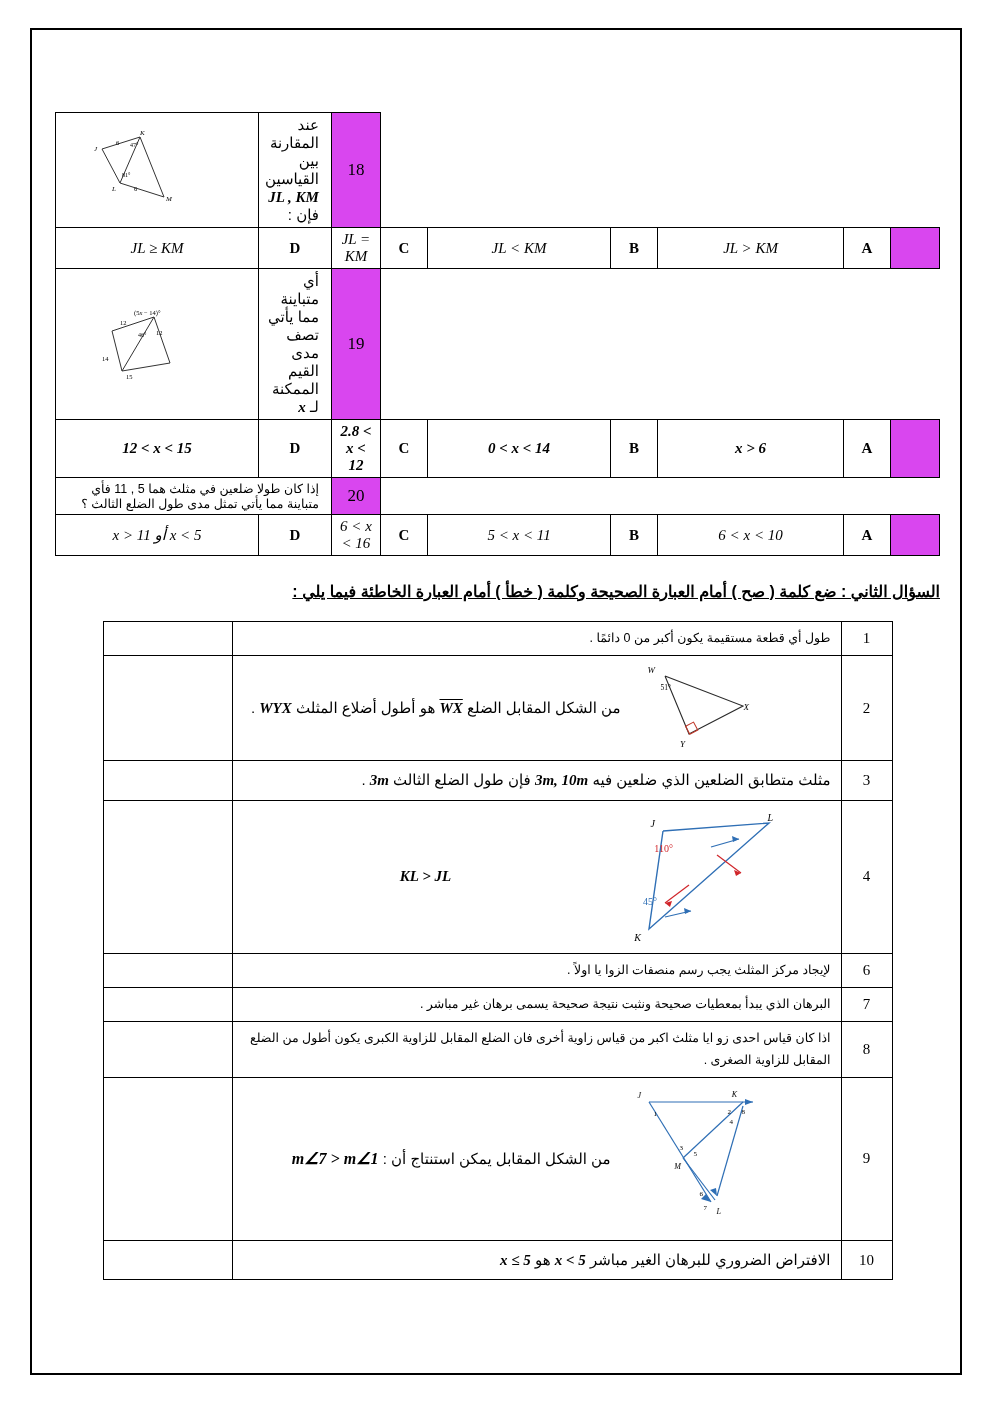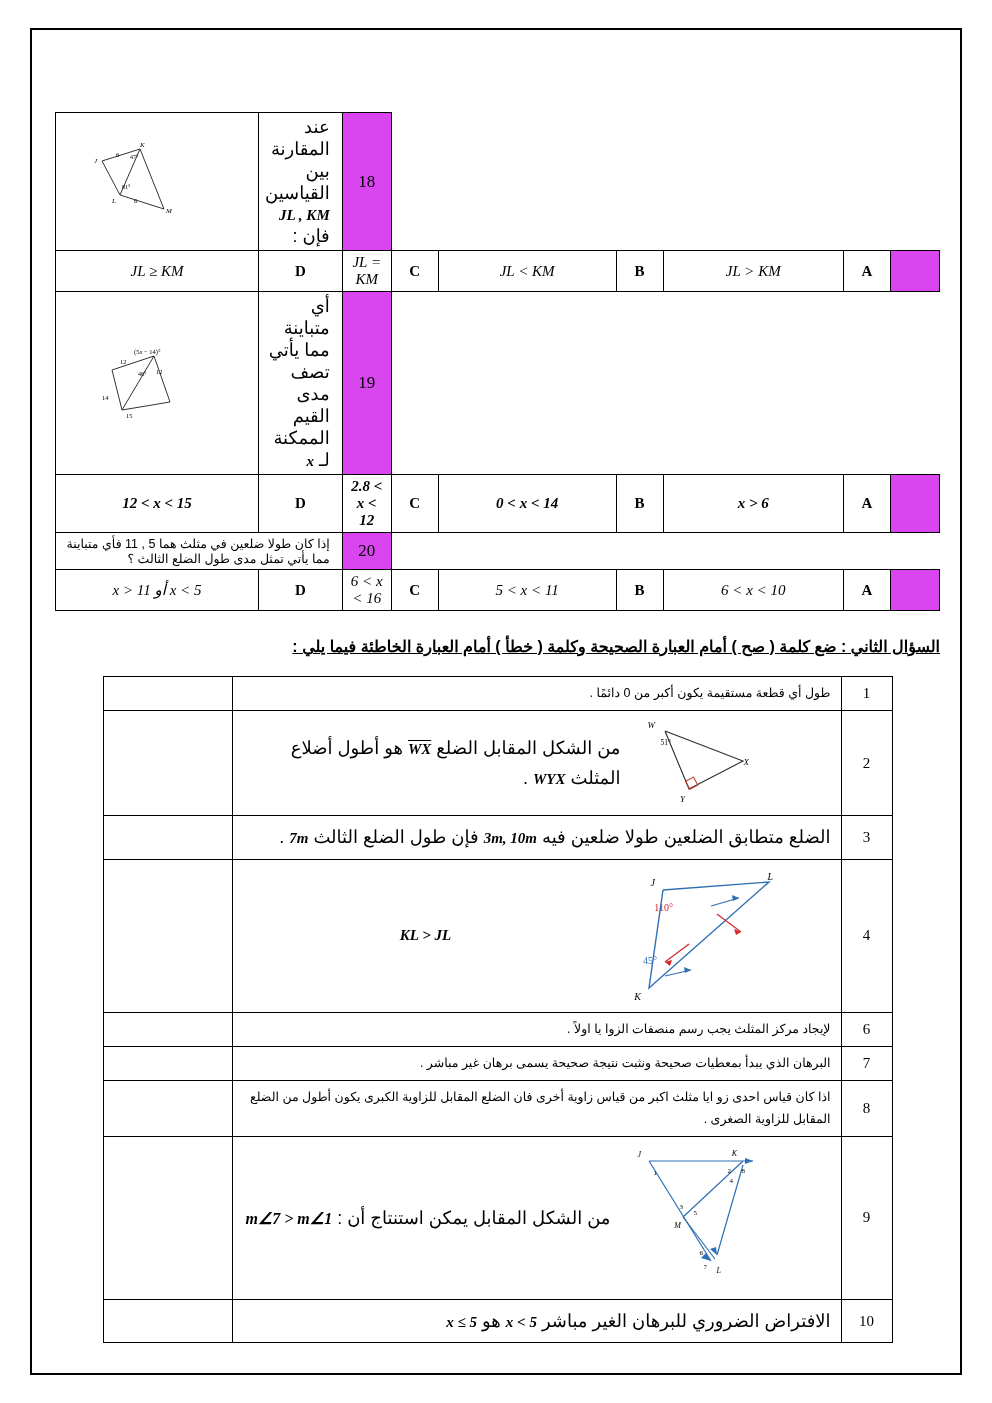--- a/index.html
+++ b/index.html
@@ -21,21 +21,21 @@
     border:2px solid #000;
   }
   .content{
     position:absolute;
     left:55px; top:112px; width:885px;
   }
 
   
   table{border-collapse:collapse;width:100%;}
   td{border:1px solid #000;vertical-align:middle;}
-  .ar{font-family:"Liberation Sans", sans-serif;font-size:18px;}
+  .ar{font-family:"Liberation Sans", sans-serif;font-size:15px;}
   .math{font-family:"Liberation Serif", serif;font-style:italic;font-size:15px;}
   .math-b{font-family:"Liberation Serif", serif;font-style:italic;font-weight:bold;font-size:15px;}
   .num-cell{
     width:36px;text-align:center;background:#d946ef;font-family:"Liberation Serif",serif;
     font-size:17px;
   }
 
   
   .q-table td{padding:3px 6px;}
   .q-prompt{
@@ -202,21 +202,21 @@
                 <span class="ar">من الشكل المقابل الضلع </span><span class="math-b" style="text-decoration:overline;">WX</span><span class="ar"> هو أطول أضلاع المثلث </span><span class="math-b">WYX</span><span class="ar"> .</span>
               </div>
             </div>
           </td>
           <td class="tf-idx">2</td>
         </tr>
 
         <tr>
           <td class="tf-ans"></td>
           <td class="tf-text">
-            <span class="ar">الضلع متطابق الضلعين طولا ضلعين فيه </span><span class="math-b">3m, 10m</span><span class="ar"> فإن طول الضلع الثالث </span><span class="math-b">7m</span><span class="ar"> .</span>
+            <span class="ar">مثلث متطابق الضلعين الذي ضلعين فيه </span><span class="math-b">3m, 10m</span><span class="ar"> فإن طول الضلع الثالث </span><span class="math-b">3m</span><span class="ar"> .</span>
           </td>
           <td class="tf-idx">3</td>
         </tr>
 
         <tr>
           <td class="tf-ans"></td>
           <td class="tf-text" style="height:140px;">
             <div style="display:flex;align-items:center;justify-content:space-between;gap:10px;">
               <div>
                 <svg width="210" height="140" viewBox="0 0 210 140">

